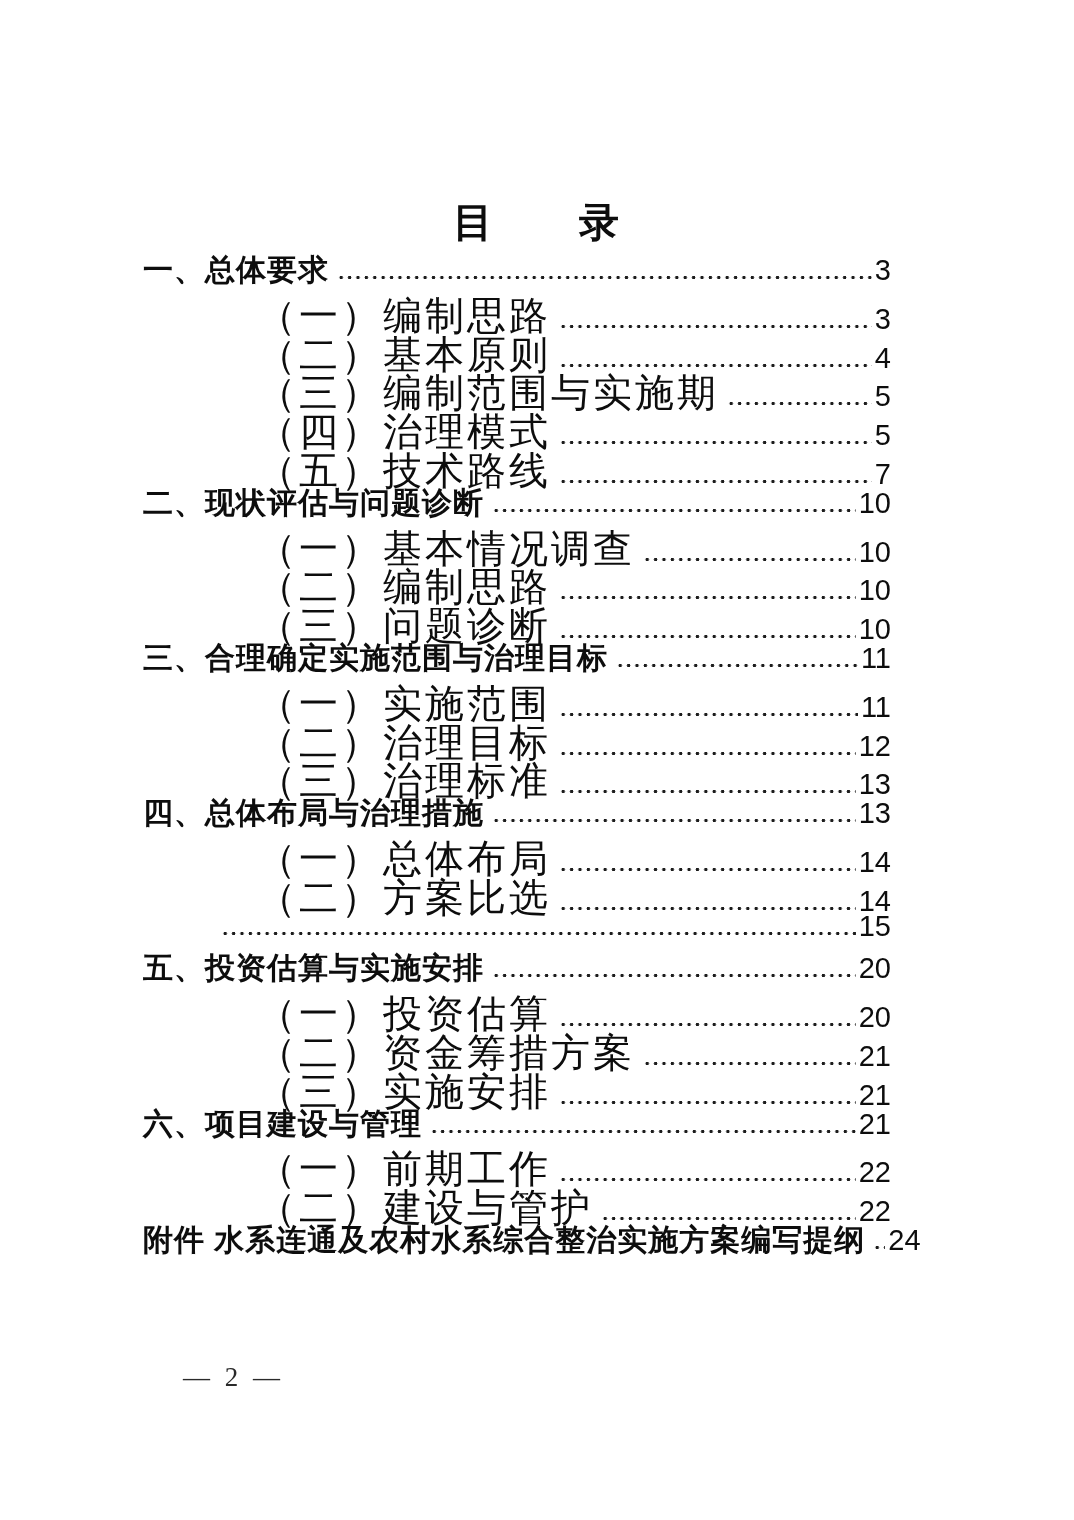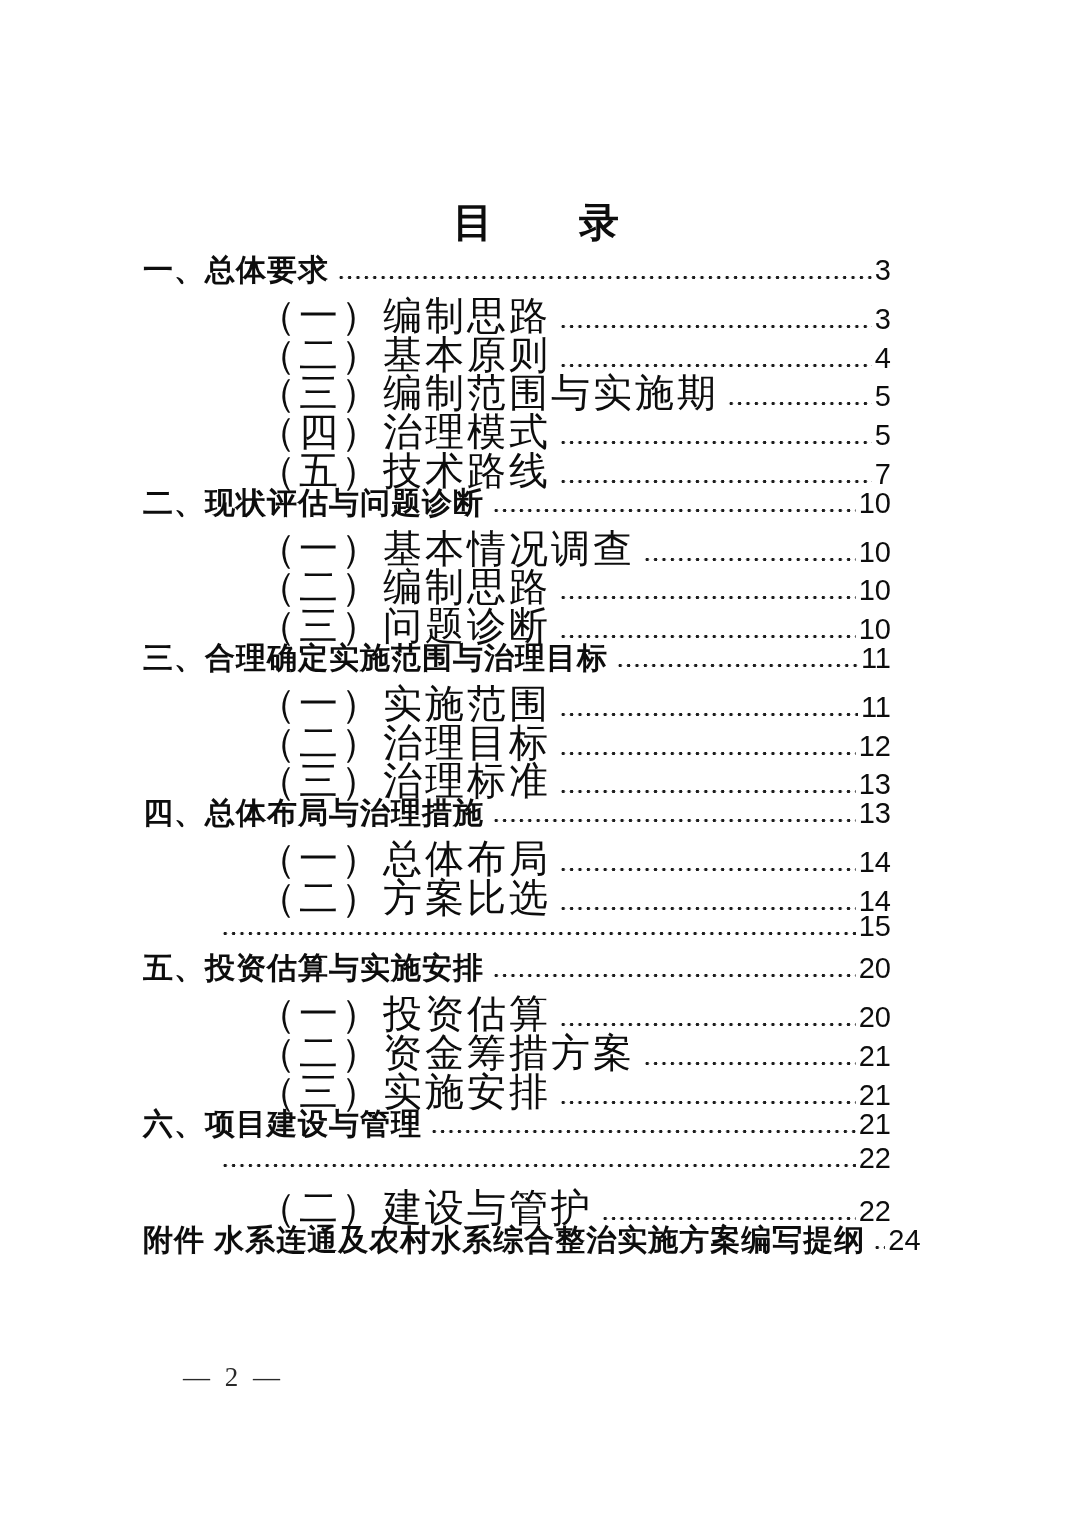--- a/index.html
+++ b/index.html
@@ -210,20 +210,21 @@
     <span class="label">（三）实施安排</span>
     <span class="leader"></span>
     <span class="pagenum">21</span>
   </div>
       <div class="toc-row level-1">
     <span class="label">六、项目建设与管理</span>
     <span class="leader"></span>
     <span class="pagenum">21</span>
   </div>
       <div class="toc-row level-2">
+    <span class="label">（一）前期工作</span>
     <span class="leader"></span>
     <span class="pagenum">22</span>
   </div>
       <div class="toc-row level-2">
     <span class="label">（二）建设与管护</span>
     <span class="leader"></span>
     <span class="pagenum">22</span>
   </div>
       <div class="toc-row level-1">
     <span class="label">附件 水系连通及农村水系综合整治实施方案编写提纲</span>

